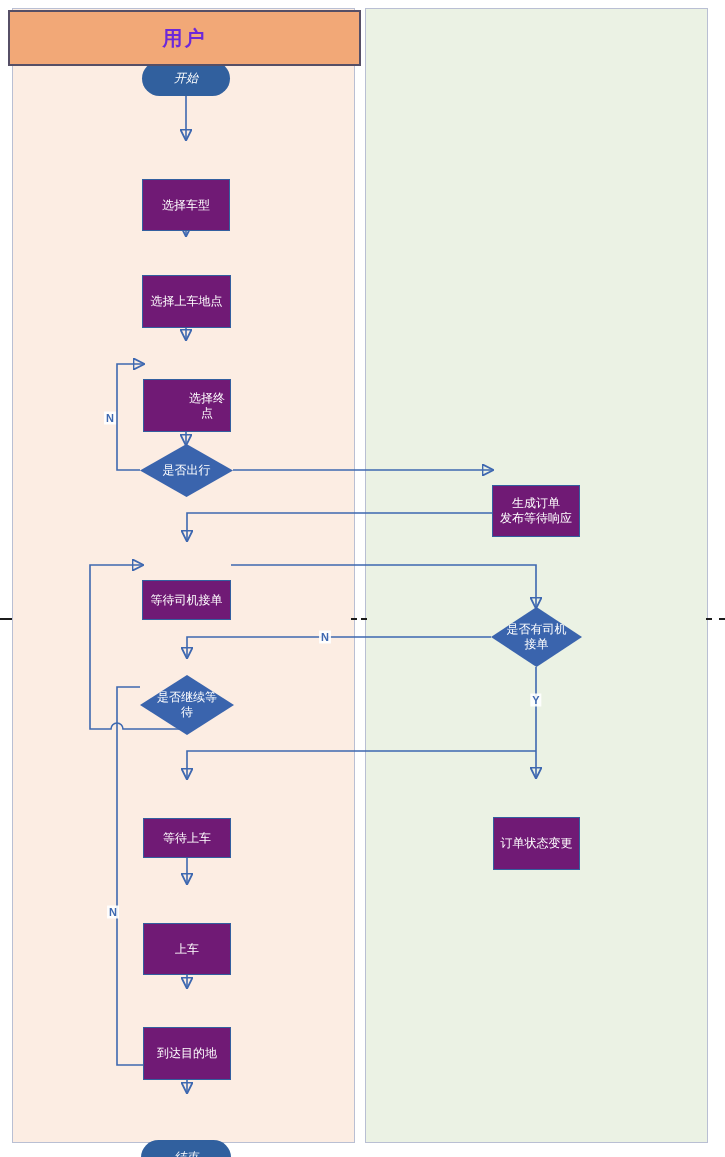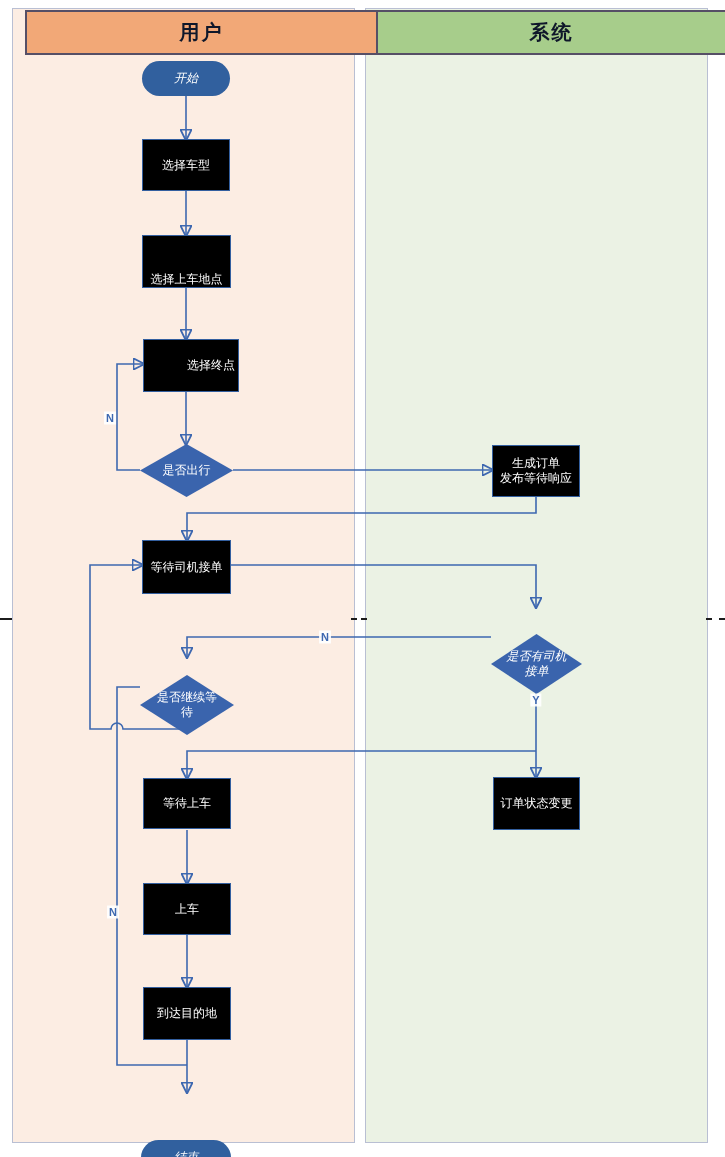--- a/index.html
+++ b/index.html
@@ -5,60 +5,57 @@
   html,body{margin:0;padding:0;background:#ffffff;}
   body{font-family:"Liberation Sans","DejaVu Sans",sans-serif;}
   #canvas{position:relative;width:725px;height:1157px;background:#ffffff;overflow:hidden;}
 
   
   .lane{position:absolute;top:8px;height:1135px;border:1px solid #b9bfd3;box-sizing:border-box;}
   .lane-user{left:12px;width:343px;background:#fcede3;}
   .lane-system{left:365px;width:343px;background:#ebf2e4;}
 
   
-  .lane-header{position:absolute;top:10px;height:45px;border:2px solid #564f66;box-sizing:border-box;
-    display:flex;align-items:center;justify-content:center;color:#0f172a;
-    font-size:20px;font-weight:bold;letter-spacing:2px;z-index:3;margin-left:17px;}
+  .lane-header{position:absolute;top:10px;height:56px;border:2px solid #564f66;box-sizing:border-box;
+    display:flex;align-items:center;justify-content:center;color:#6d28d9;
+    font-size:20px;font-weight:bold;letter-spacing:2px;z-index:3;}
   .lane-header-user{left:8px;width:353px;background:#f2a877;}
   .lane-header-system{left:359px;width:351px;background:#a7cd8b;}
 
   
   .page-break{position:absolute;top:618px;height:0;border-top:2px dashed #1c1c1c;z-index:4;}
   .pb-left{left:0;width:12px;}
   .pb-mid{left:351px;width:16px;}
   .pb-right{left:706px;width:19px;}
 
   
   .node{position:absolute;z-index:2;display:flex;flex-direction:column;align-items:center;
     justify-content:center;color:#ffffff;font-size:12px;line-height:15px;text-align:center;
     box-sizing:border-box;}
-  .node.rect{background:#000000;border:1px solid #335f9f;}
+  .node.rect{background:#701a75;border:1px solid #335f9f;margin-top:40px;}
   .node.stadium{background:#31609e;border-radius:18px;font-style:italic;}
   .node.diamond{background:#3a64ad;clip-path:polygon(50% 0,100% 50%,50% 100%,0 50%);}
 
   
   #edges{position:absolute;left:0;top:0;z-index:1;pointer-events:none;}
   #edges path{fill:none;stroke:#3e68b0;stroke-width:1.6px;}
 
   .edge-label{position:absolute;z-index:3;transform:translate(-50%,-50%);
     color:#3e68b0;font-size:11px;font-weight:bold;background:rgba(255,255,255,0.9);
     padding:0 2px;line-height:13px;}
 </style>
 </head>
 <body>
 
 <div id="canvas">
   <div class="lane lane-user"></div>
   <div class="lane lane-system"></div>
 
   <div class="lane-header lane-header-user">
     <span>用户</span>
-  </div>
-  <div class="lane-header lane-header-system">
-    <span>系统</span>
   </div>
 
   <div class="page-break pb-left"></div>
   <div class="page-break pb-mid"></div>
   <div class="page-break pb-right"></div>
 
   <svg id="edges" width="725" height="1157">
     <defs>
       <marker id="arw" viewBox="0 0 10 10" refX="8.5" refY="5" markerWidth="7" markerHeight="7" orient="auto-start-reverse">
         <path d="M0,0 L10,5 L0,10 z" fill="#3e68b0" stroke="none"></path>
@@ -80,45 +77,45 @@
       <path d="M187,830 L187,883" marker-end="url(#arw)"></path>
       <path d="M187,935 L187,987" marker-end="url(#arw)"></path>
       <path d="M187,1040 L187,1092" marker-end="url(#arw)"></path>
     </svg>
 <div class="node stadium" style="left: 142px; top: 61px; width: 88px; height: 35px;">
       <div>开始</div>
     </div>
     <div class="node rect" style="left: 142px; top: 139px; width: 88px; height: 52px;">
       <div>选择车型</div>
     </div>
-    <div class="node rect" style="left: 142px; top: 235px; width: 89px; height: 53px; justify-content: flex-end;">
+    <div class="node rect" style="left: 142px; top: 235px; width: 89px; height: 53px;">
       <div>选择上车地点</div>
     </div>
-    <div class="node rect" style="left: 143px; top: 339px; width: 96px; height: 53px; padding-left: 40px;">
+    <div class="node rect" style="left: 143px; top: 339px; width: 88px; height: 53px; padding-left: 40px;">
       <div>选择终点</div>
     </div>
     <div class="node diamond" style="left: 140px; top: 444px; width: 93px; height: 53px;">
       <div>是否出行</div>
     </div>
     <div class="node rect" style="left: 492px; top: 445px; width: 88px; height: 52px; text-align: center;">
       <div>生成订单</div>
       <div>发布等待响应</div>
     </div>
-    <div class="node rect" style="left: 142px; top: 540px; width: 89px; height: 54px; justify-content: center;">
+    <div class="node rect" style="left: 142px; top: 540px; width: 89px; height: 40px; justify-content: center;">
       <div>等待司机接单</div>
     </div>
-    <div class="node diamond" style="left: 491px; top: 634px; width: 91px; height: 60px; font-style: italic;">
+    <div class="node diamond" style="left: 491px; top: 607px; width: 91px; height: 60px;">
       <div>是否有司机</div>
       <div>接单</div>
     </div>
     <div class="node diamond" style="left: 140px; top: 675px; width: 94px; height: 60px;">
       <div>是否继续等</div>
       <div>待</div>
     </div>
-    <div class="node rect" style="left: 143px; top: 778px; width: 88px; height: 51px;">
+    <div class="node rect" style="left: 143px; top: 778px; width: 88px; height: 40px;">
       <div>等待上车</div>
     </div>
     <div class="node rect" style="left: 143px; top: 883px; width: 88px; height: 52px;">
       <div>上车</div>
     </div>
     <div class="node rect" style="left: 493px; top: 777px; width: 87px; height: 53px;">
       <div>订单状态变更</div>
     </div>
     <div class="node rect" style="left: 143px; top: 987px; width: 88px; height: 53px; text-align: right;">
       <div>到达目的地</div>

